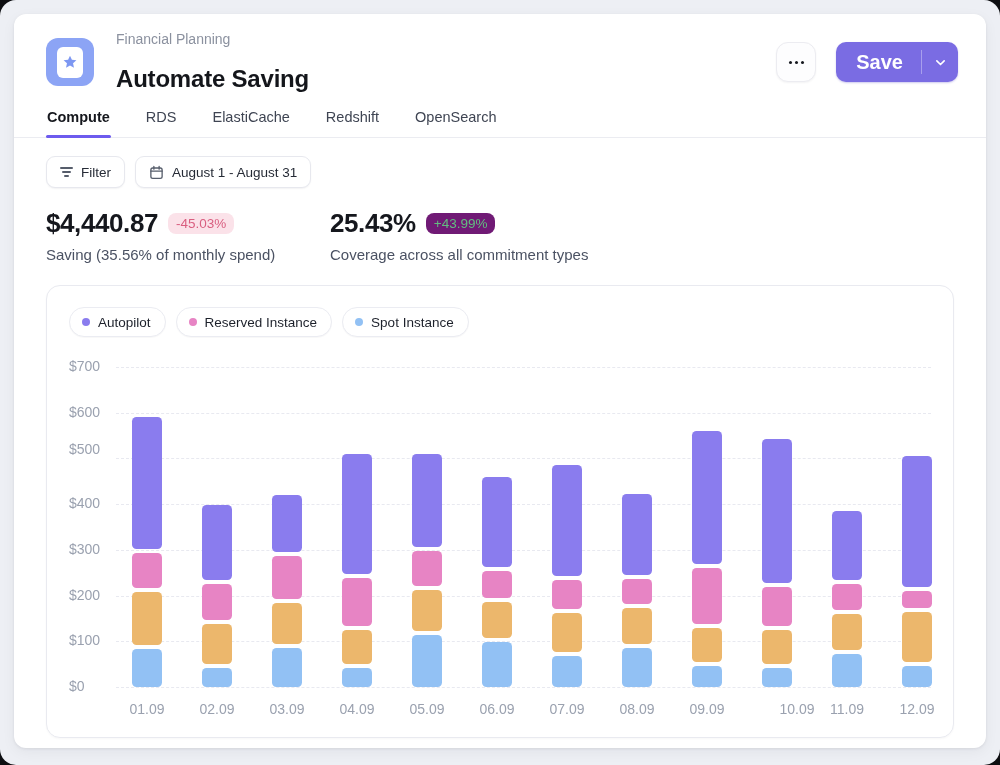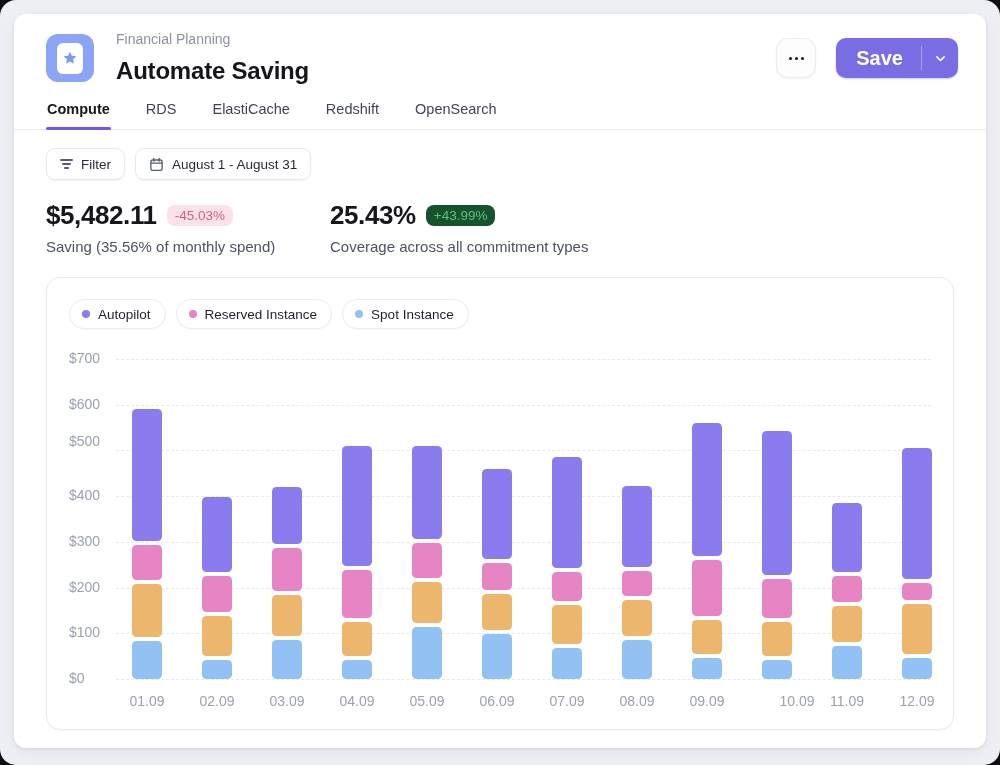--- a/index.html
+++ b/index.html
@@ -33,21 +33,21 @@
     background: #8ca4f5;
     display: flex; align-items: center; justify-content: center;
     flex: 0 0 auto;
   }
   .app-icon-inner {
     width: 26px; height: 31px; border-radius: 6px;
     background: #ffffff;
     display: flex; align-items: center; justify-content: center;
   }
   .title-block { margin-left: 22px; flex: 1 1 auto; }
-  .category { font-size: 14px; color: #8b919f; margin-bottom: 10px; }
+  .category { font-size: 14px; color: #8b919f; margin-bottom: 18px; }
   .page-title { font-size: 24px; font-weight: 700; color: #14161b; letter-spacing: -0.2px; }
   .header-actions { display: flex; align-items: center; gap: 20px; }
   .more-button {
     width: 40px; height: 40px; border-radius: 12px;
     background: #fdfdfe; border: 1px solid #ececf1;
     box-shadow: 0 1px 2px rgba(20,24,40,0.05);
     display: flex; align-items: center; justify-content: center; gap: 3px;
     cursor: pointer;
   }
   .more-button .dot { width: 3px; height: 3px; border-radius: 50%; background: #15181e; }
@@ -99,21 +99,21 @@
   .filter-icon i:nth-child(3) { width: 5px; }
   
   .kpi-row { display: grid; grid-template-columns: 284px 315px 1fr; margin-bottom: 22px; }
   .kpi-top { display: flex; align-items: center; gap: 10px; }
   .kpi-value { font-size: 26px; font-weight: 700; color: #15171d; letter-spacing: -0.4px; }
   .kpi-badge {
     font-size: 13.5px; font-weight: 500;
     padding: 3px 8px; border-radius: 8px;
   }
   .kpi-badge.negative { background: #fbe2e9; color: #d95f80; }
-  .kpi-badge.positive { background: #14532d; color: #63bd80; }
+  .kpi-badge.positive { background: #701a75; color: #63bd80; }
   .kpi-label { font-size: 15px; color: #4b5263; margin-top: 7px; }
   
   .chart-card {
     border: 1px solid #e9eaf0; border-radius: 14px;
     background: #fff;
     box-shadow: 0 1px 2px rgba(20,24,40,0.03);
     padding: 21px 22px 14px 22px;
   }
   .legend-row { display: flex; gap: 10px; margin-bottom: 30px; }
   .legend-chip {
@@ -204,21 +204,21 @@
             <rect x="2" y="3.2" width="12" height="11" rx="2"></rect>
             <path d="M5.2 1.6v2.8M10.8 1.6v2.8M2 6.6h12"></path>
           </svg>
           <span>August 1 - August 31</span>
         </div>
       </div>
 
       <div class="kpi-row">
           <div>
             <div class="kpi-top">
-              <span class="kpi-value">$5,482.11</span>
+              <span class="kpi-value">$4,440.87</span>
               <span class="kpi-badge negative">-45.03%</span>
             </div>
             <div class="kpi-label">Saving (35.56% of monthly spend)</div>
           </div>
           <div>
             <div class="kpi-top">
               <span class="kpi-value">25.43%</span>
               <span class="kpi-badge positive">+43.99%</span>
             </div>
             <div class="kpi-label">Coverage across all commitment types</div>

